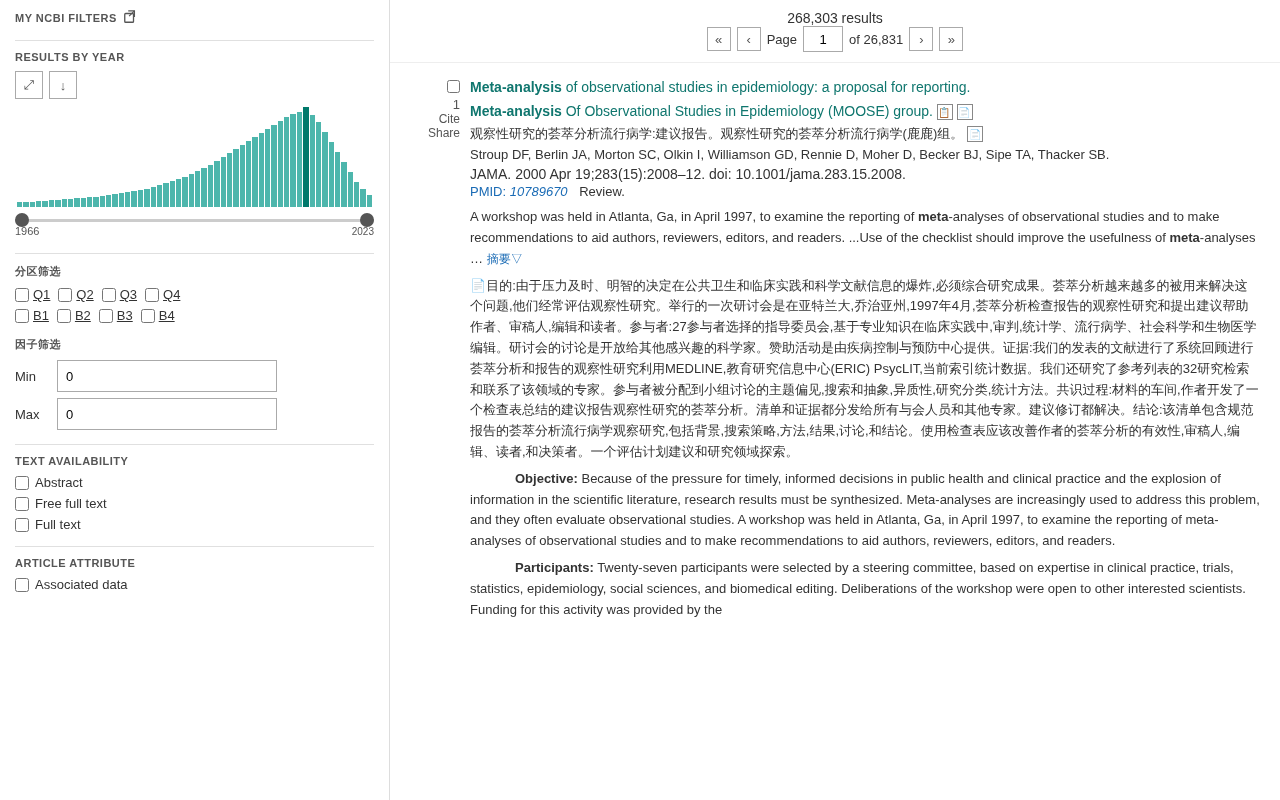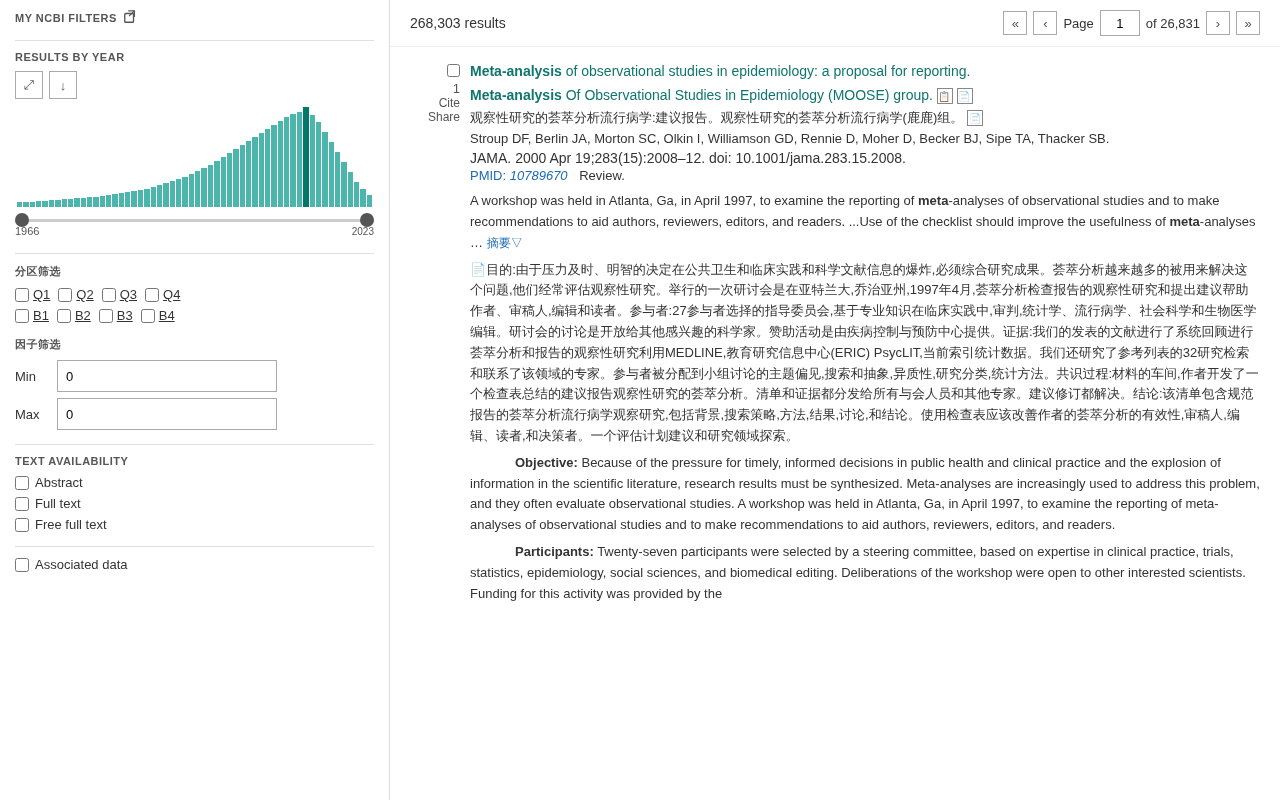--- a/index.html
+++ b/index.html
@@ -68,21 +68,21 @@
       flex: 1;
       overflow-y: auto;
       padding: 0;
     }
 
     
     .top-bar {
       display: flex; align-items: center; justify-content: space-between;
       padding: 10px 20px; border-bottom: 1px solid #eee;
       background: #fff;
-      position: sticky; top: 0; z-index: 10;
+      position: sticky; top: 0; z-index: 10; flex-direction: column;
     }
     .results-count { font-size: 14px; color: #333; }
     .pagination { display: flex; align-items: center; gap: 6px; font-size: 13px; }
     .page-nav-btn {
       width: 24px; height: 24px; border: 1px solid #aaa; background: #fff;
       cursor: pointer; display: flex; align-items: center; justify-content: center;
       color: #555; font-size: 13px;
     }
     .page-input {
       width: 40px; height: 26px; border: 1px solid #aaa; text-align: center;
@@ -262,31 +262,32 @@
   <div class="sidebar-section-divider"></div>
 
   <div class="text-avail">
     <div class="section-title">TEXT AVAILABILITY</div>
     <label class="check-item">
       <input type="checkbox" style="">
       <span>Abstract</span>
     </label>
     <label class="check-item">
       <input type="checkbox" style="">
-      <span>Full text</span>
+      <span>Free full text</span>
     </label>
     <label class="check-item">
       <input type="checkbox" style="">
-      <span>Free full text</span>
+      <span>Full text</span>
     </label>
   </div>
 
   <div class="sidebar-section-divider"></div>
 
   <div class="article-attr">
+    <div class="section-title">ARTICLE ATTRIBUTE</div>
     <label class="check-item">
       <input type="checkbox" style="">
       <span>Associated data</span>
     </label>
   </div>
 
 </div>
 
 <div class="main-content">
 

